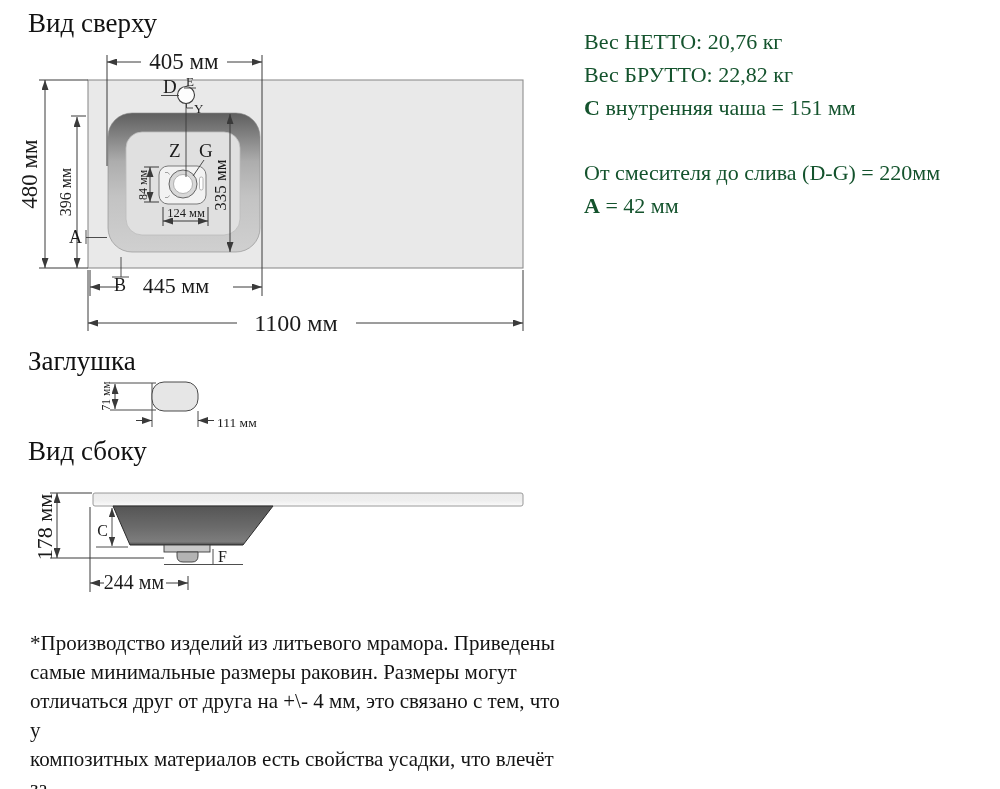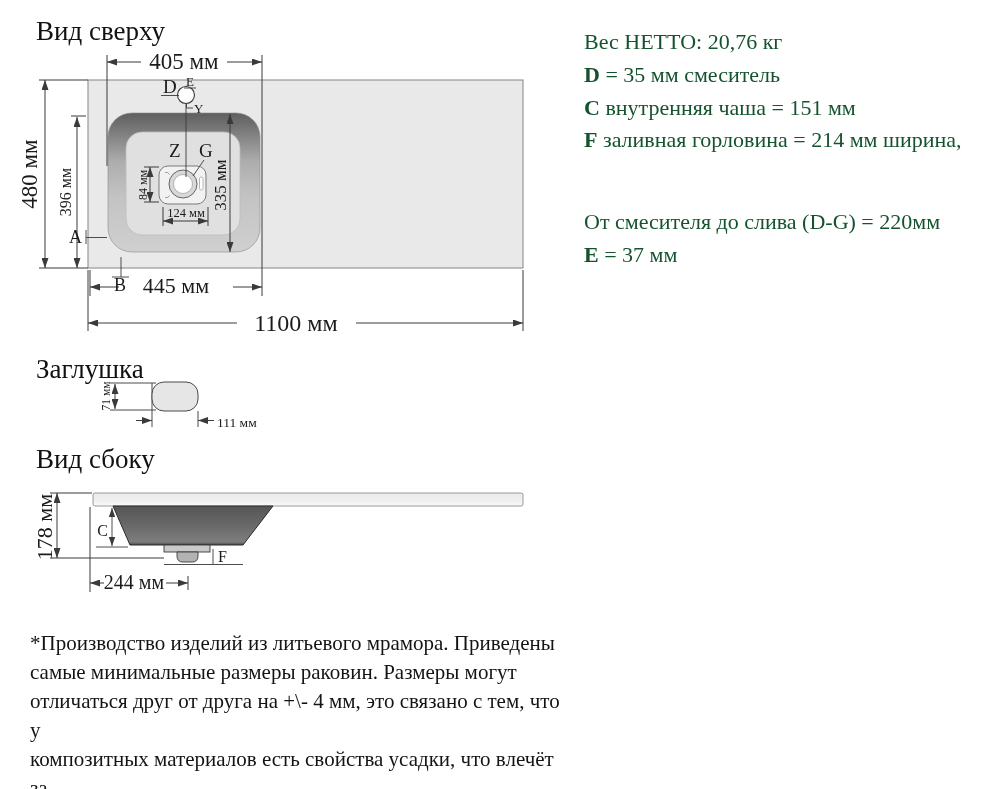--- a/index.html
+++ b/index.html
@@ -2,37 +2,37 @@
 <html><head>
 <meta charset="utf-8">
 <style>
   html,body{margin:0;padding:0;}
   body{
     width:1000px;height:789px;position:relative;background:#ffffff;
     font-family:"Liberation Serif","DejaVu Serif",serif;color:#1b1b1b;
     overflow:hidden;
   }
   .title{
-    position:absolute;margin:8px;font-weight:400;font-size:27px;color:#111;
+    position:absolute;margin:0;font-weight:400;font-size:27px;color:#111;
     font-family:"Liberation Serif","DejaVu Serif",serif;white-space:nowrap;
   }
   #title-top{left:28px;top:8px;}
   #title-plug{left:28px;top:346px;}
   #title-side{left:28px;top:436px;text-align:right;}
   #drawing-svg{position:absolute;left:0;top:0;}
   #drawing-svg text{
     font-family:"Liberation Serif","DejaVu Serif",serif;fill:#1b1b1b;
   }
   #specs{
     position:absolute;left:584px;top:26px;width:400px;
     font-size:22px;line-height:32.8px;color:#14532d;
   }
   .spec-row{white-space:pre-wrap;}
   .spec-row b{font-weight:700;}
-  .spec-row.gap{margin-top:49px;}
+  .spec-row.gap{margin-top:33px;}
   #note{
     position:absolute;left:30px;top:629px;width:535px;
     font-size:21px;line-height:29px;color:#141414;white-space:pre-line;
   }
 </style>
 </head>
 <body>
 
 <h2 class="title" id="title-top">Вид сверху</h2>
 <h2 class="title" id="title-plug">Заглушка</h2>
@@ -198,24 +198,23 @@
       <line x1="90" y1="583" x2="104" y2="583" marker-start="url(#mA)"></line>
       <line x1="166" y1="583" x2="188" y2="583" marker-end="url(#mA)"></line>
       <line x1="188" y1="576" x2="188" y2="590"></line>
     </g>
     <text x="134" y="589" font-size="20" text-anchor="middle">244 мм</text>
   </g>
 </svg>
 
 <div id="specs">
   <div class="spec-row"><b></b><span>Вес НЕТТО: 20,76 кг</span></div>
-  <div class="spec-row"><b>D</b><span> = 35 мм смеситель</span></div>
+  <div class="spec-row"><b></b><span>Вес БРУТТО: 22,82 кг</span></div>
   <div class="spec-row"><b>C</b><span> внутренняя чаша = 151 мм</span></div>
-  <div class="spec-row"><b>F</b><span> заливная горловина = 214 мм ширина,</span></div>
   <div class="spec-row gap"><b></b><span>От смесителя до слива (D-G) = 220мм</span></div>
-  <div class="spec-row"><b>E</b><span> = 37 мм</span></div>
+  <div class="spec-row"><b>A</b><span> = 42 мм</span></div>
 </div>
 
 <div id="note">*Производство изделий из литьевого мрамора. Приведены
 самые минимальные размеры раковин. Размеры могут
 отличаться друг от друга на +\- 4 мм, это связано с тем, что у
 композитных материалов есть свойства усадки, что влечёт за
 собой изменения размеров.</div>
 
 </body></html>

